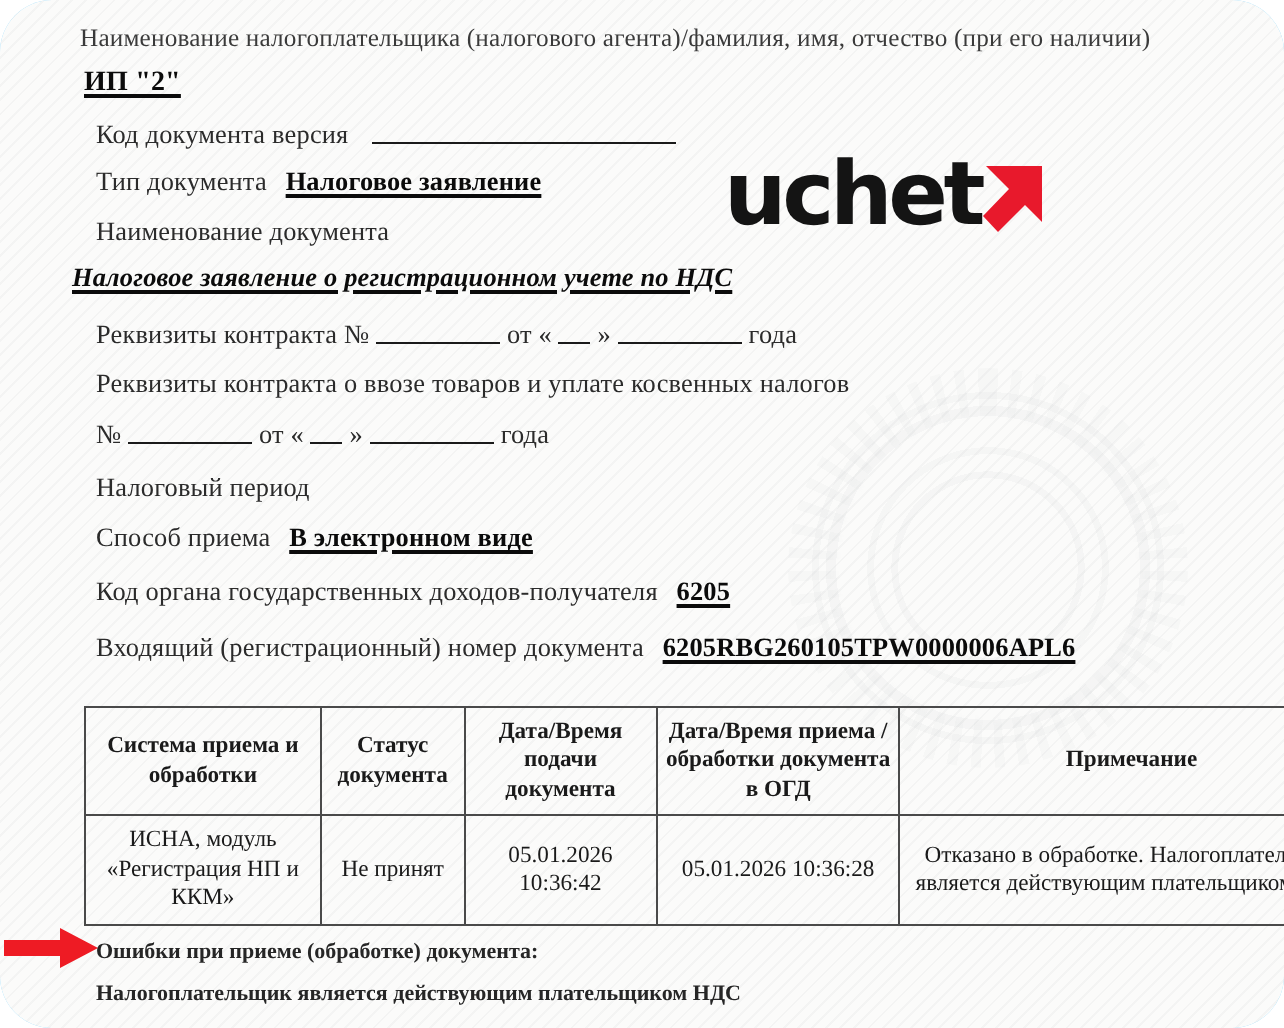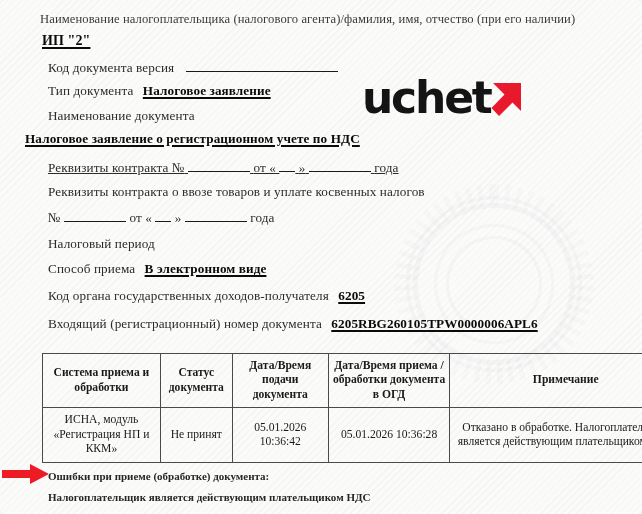--- a/index.html
+++ b/index.html
@@ -9,21 +9,21 @@
     background: #ffffff;
     font-family: "Liberation Serif", "DejaVu Serif", serif;
   }
 
   #page {
     position: relative;
     width: 642px;
     height: 514px;
     overflow: hidden;
     background: #7dd3fc;
-    border-radius: 4px;
+    border-radius: 26px;
   }
 
   
   #paper-texture {
     position: absolute;
     inset: 0;
     background-color: #fbfbfa;
     background-image:
       repeating-linear-gradient(135deg,
         rgba(120,125,130,0.055) 0px,
@@ -203,25 +203,25 @@
       <span class="blank-rule" style="width:152px; margin-left:8px;"></span>
     </div>
 
     <div class="doc-line" style="left:48px; top:83px;">
       <span>Тип документа</span>
       <span class="filled" style="margin-left:6px;">Налоговое заявление</span>
     </div>
 
     <div class="doc-line" style="left:48px; top:108px;">Наименование документа</div>
 
-    <div class="doc-line" style="left:25px; top:131px;">
+    <div class="doc-line" style="left:36px; top:131px;font-style:italic;">
       <span class="filled">Налоговое заявление о регистрационном учете по НДС</span>
     </div>
 
-    <div class="doc-line" style="left:48px; top:159px;text-decoration:underline;">
+    <div class="doc-line" style="left:48px; top:159px;">
       <span>Реквизиты контракта №</span>
       <span class="blank-rule" style="width:62px;"></span>
       <span>от «</span>
       <span class="blank-rule" style="width:16px;"></span>
       <span>»</span>
       <span class="blank-rule" style="width:62px;"></span>
       <span>года</span>
     </div>
 
     <div class="doc-line" style="left:48px; top:184px;">Реквизиты контракта о ввозе товаров и уплате косвенных налогов</div>

